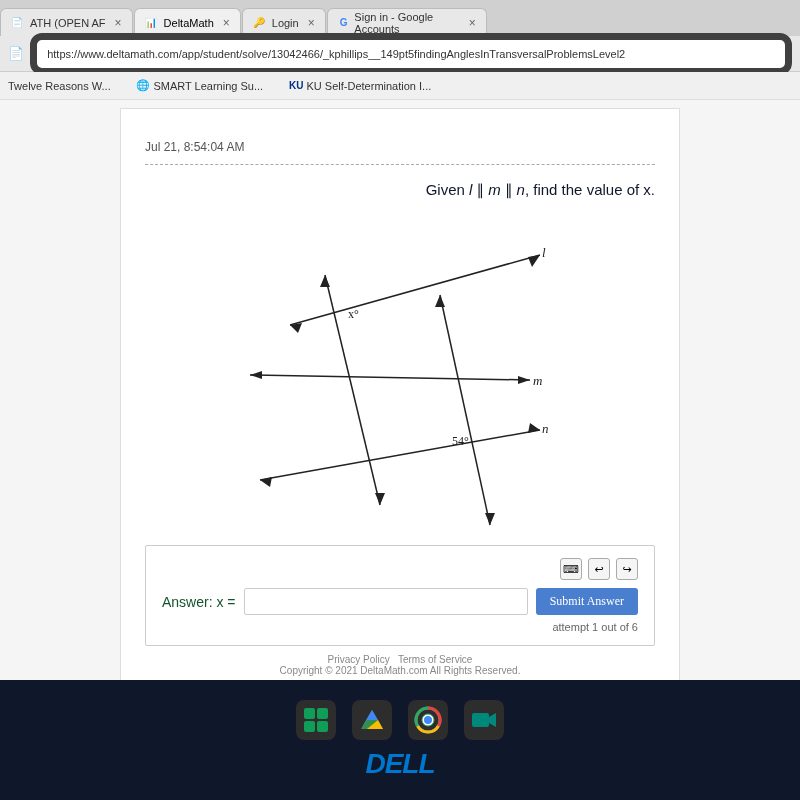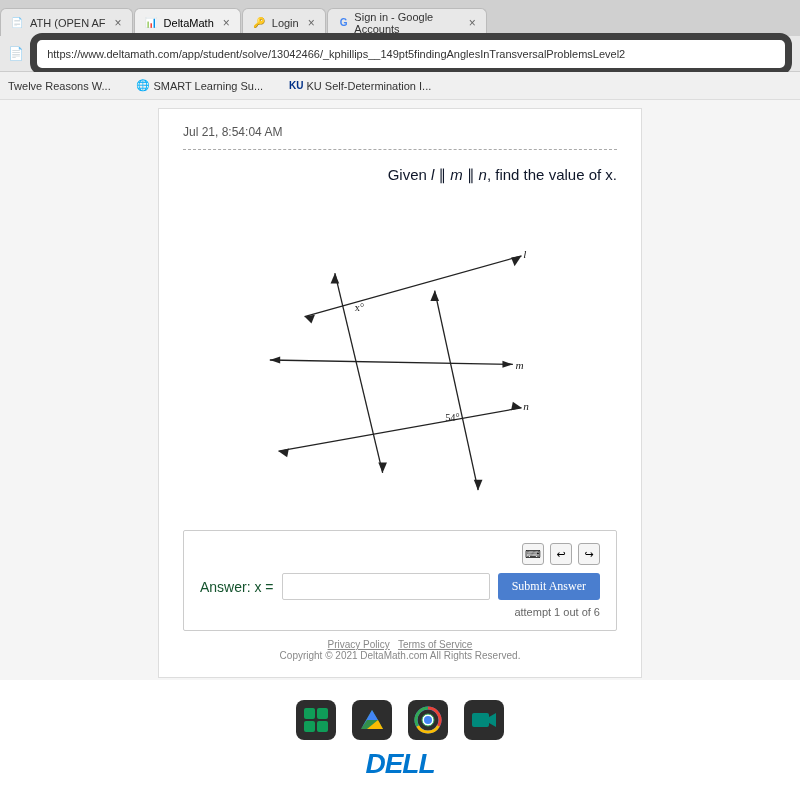--- a/index.html
+++ b/index.html
@@ -112,24 +112,24 @@
     .page-content {
       flex: 1;
       background: #f5f5f5;
       overflow: hidden;
       position: relative;
     }
 
     .content-inner {
       background: white;
       margin: 8px auto;
-      width: 484px;
+      width: 560px;
       min-height: 520px;
       border: 1px solid #ddd;
-      padding: 16px 24px;
+      padding: 31px 24px;
       position: relative;
     }
 
     .timestamp {
       font-size: 12px;
       color: #555;
       margin-bottom: 10px;
     }
 
     .dashed-line {
@@ -220,21 +220,21 @@
       text-align: center;
       font-size: 10px;
       color: #888;
       margin-top: 8px;
     }
 
     
     .taskbar {
       width: 800px;
       height: 120px;
-      background: #ffffff;
+      background: #0f172a;
       display: flex;
       flex-direction: column;
       align-items: center;
       justify-content: center;
     }
 
     .taskbar-icons {
       display: flex;
       gap: 16px;
       margin-bottom: 8px;
@@ -366,23 +366,23 @@
         </div>
         <div class="answer-row">
           <span class="answer-label">Answer:  x =</span>
           <input class="answer-input" type="text" style="">
           <button class="submit-btn">Submit Answer</button>
         </div>
         <div class="attempt-text">attempt 1 out of 6</div>
       </div>
 
       <div class="footer">
-        <span style="cursor:pointer;text-decoration:underline;">Privacy Policy</span>
+        <span style="cursor:pointer;">Privacy Policy</span>
         &nbsp;
-        <span style="cursor:pointer;text-decoration:underline;text-align:right;">Terms of Service</span>
+        <span style="cursor:pointer;text-align:right;">Terms of Service</span>
         <br>
         <span>Copyright © 2021 DeltaMath.com All Rights Reserved.</span>
       </div>
 
     </div>
   </div>
 </div>
 
 <div class="taskbar">
   <div class="taskbar-icons">

